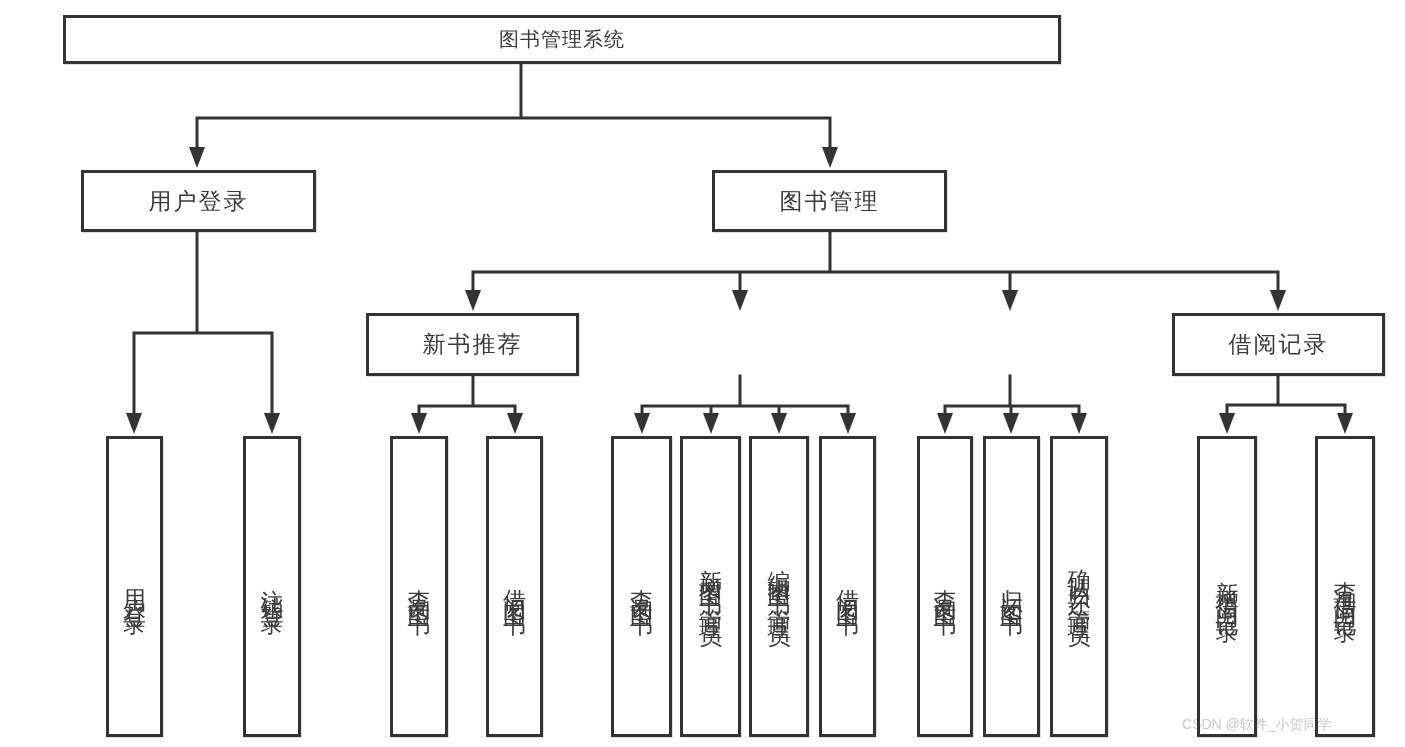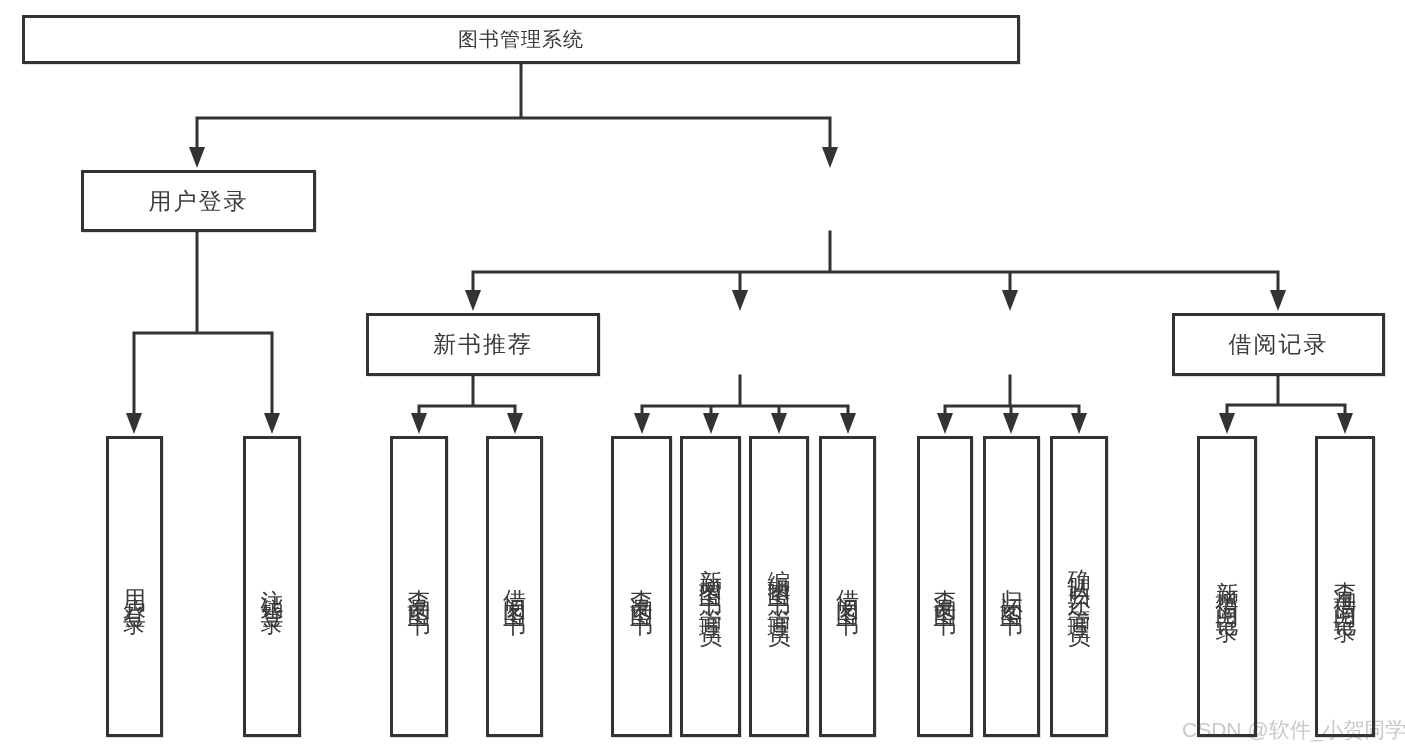--- a/index.html
+++ b/index.html
@@ -16,40 +16,40 @@
     border:3px solid #333333;
     background:transparent;
     color:#3a3a3a;
     display:flex;
     align-items:center;
     justify-content:center;
     z-index:2;
     box-shadow:1px 1px 0 rgba(0,0,0,0.12);
   }
   .node.h{font-size:23px;letter-spacing:2px;}
-  .node.root{font-size:20px;letter-spacing:1px;}
+  .node.root{font-size:20px;letter-spacing:1px;margin-left:41px;}
   .vtext{
     writing-mode:vertical-rl;
     text-orientation:mixed;
     font-size:23px;
     letter-spacing:8px;
     line-height:1;
     white-space:nowrap;
   }
   svg.connectors{
     position:absolute;left:0;top:0;z-index:1;
   }
   svg.connectors path{
     stroke:#333333;stroke-width:3;fill:none;stroke-linecap:square;
   }
   svg.connectors polygon{fill:#333333;}
   .watermark{
     position:absolute;
     left:1182px;top:716px;
-    font-size:21px;
+    font-size:14px;
     color:#c8c8c8;
     white-space:nowrap;
     z-index:0;
   }
 </style>
 </head>
 <body>
 
 <div class="stage">
 
@@ -94,22 +94,23 @@
     <g>
       <path d="M1278 376 V405 M1227 405 H1345 M1227 405 V416 M1345 405 V416"></path>
       <polygon points="1219,413 1235,413 1227,434"></polygon>
       <polygon points="1337,413 1353,413 1345,434"></polygon>
     </g>
   </svg>
 
   <div class="node root" style="left:22px;top:15px;width:998px;height:49px">图书管理系统</div>
 
   <div class="node h" style="left:81px;top:170px;width:235px;height:62px">用户登录</div>
+  <div class="node h" style="left:712px;top:170px;width:235px;height:62px">图书管理</div>
 
-  <div class="node h" style="left:366px;top:313px;width:234px;height:63px">新书推荐</div>
+  <div class="node h" style="left:366px;top:313px;width:213px;height:63px">新书推荐</div>
   <div class="node h" style="left:1172px;top:313px;width:213px;height:63px">借阅记录</div>
 
   <div class="node" style="left:106px;top:436px;width:57px;height:301px">
     <span class="vtext">用户登录</span>
   </div>
   <div class="node" style="left:243px;top:436px;width:58px;height:301px">
     <span class="vtext">注销登录</span>
   </div>
 
   <div class="node" style="left:390px;top:436px;width:58px;height:301px">

